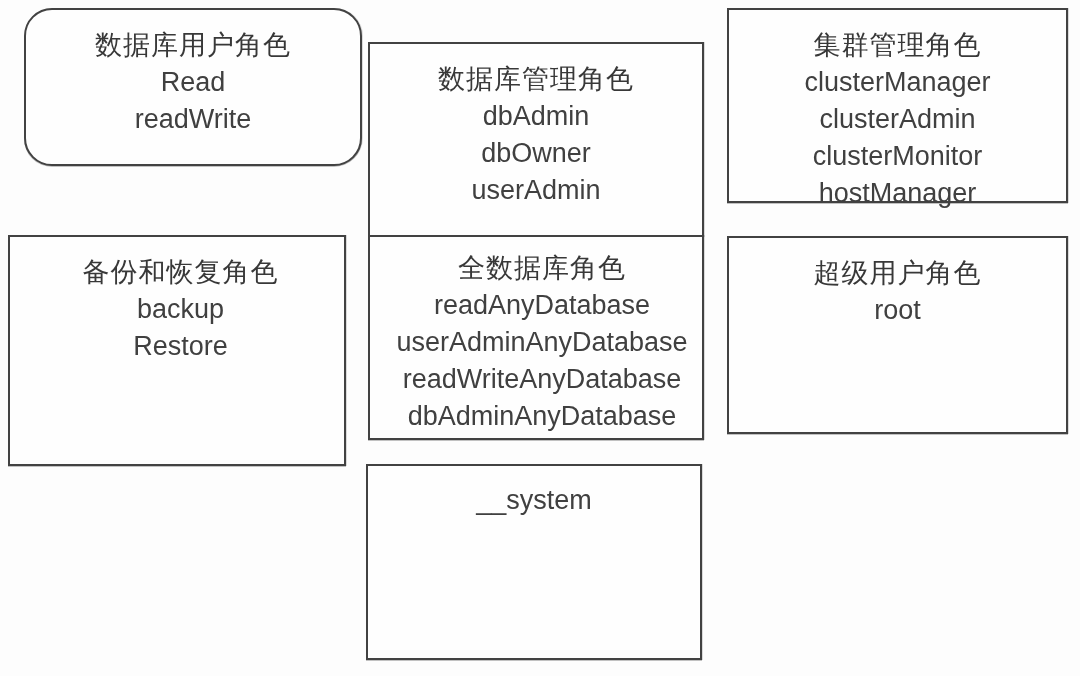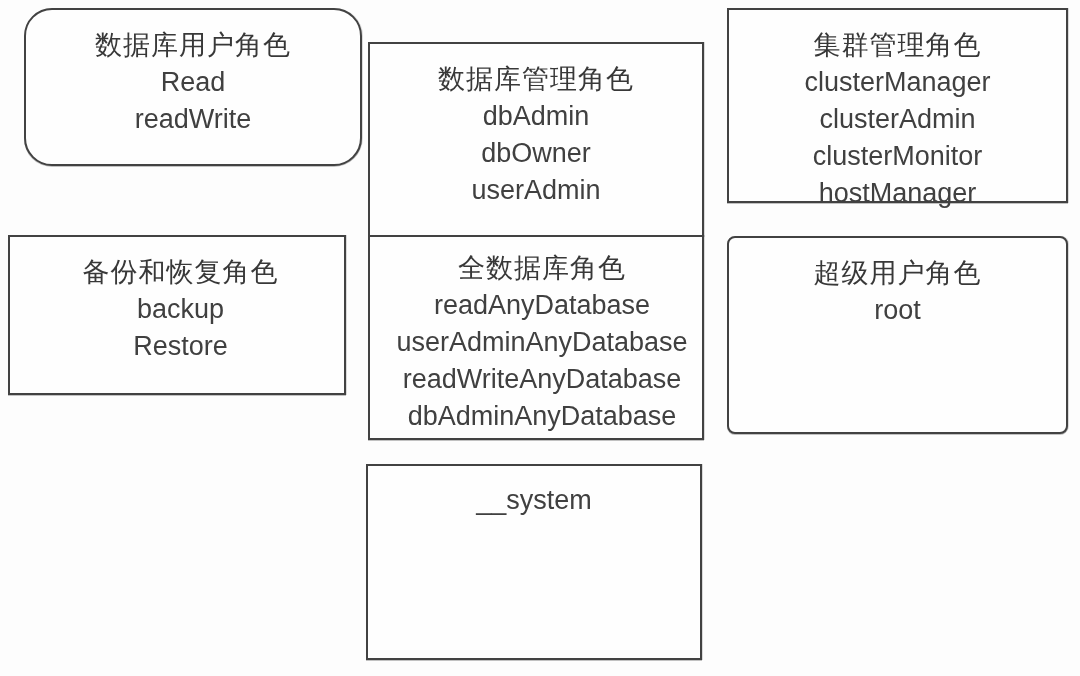--- a/index.html
+++ b/index.html
@@ -34,23 +34,23 @@
   }
   .role-item {
     font-size: 27px;
     line-height: 37px;
     color: #404040;
   }
   
   #box-0 { left: 24px;   top: 8px;   width: 338px; height: 158px; border-radius: 28px; }
   #box-1 { left: 368px; top: 8px;   width: 336px; height: 195px; margin-top: 34px; }
   #box-2 { left: 727px; top: 8px;   width: 341px; height: 195px; }
-  #box-3 { left: 8px;   top: 235px; width: 338px; height: 160px; padding-left: 7px; }
+  #box-3 { left: 8px;   top: 235px; width: 338px; height: 231px; padding-left: 7px; }
   #box-4 { left: 368px; top: 235px; width: 336px; height: 205px; padding-top: 12px; padding-left: 12px; }
-  #box-5 { left: 727px; top: 236px; width: 341px; height: 198px; border-radius: 8px; }
+  #box-5 { left: 727px; top: 236px; width: 341px; height: 198px; }
   #box-6 { left: 366px; top: 464px; width: 336px; height: 196px; }
 </style>
 </head>
 <body>
 
 <div class="canvas">
 
   <div class="role-box" id="box-0">
     <div class="role-title">数据库用户角色</div>
     <div class="role-item">Read</div>

